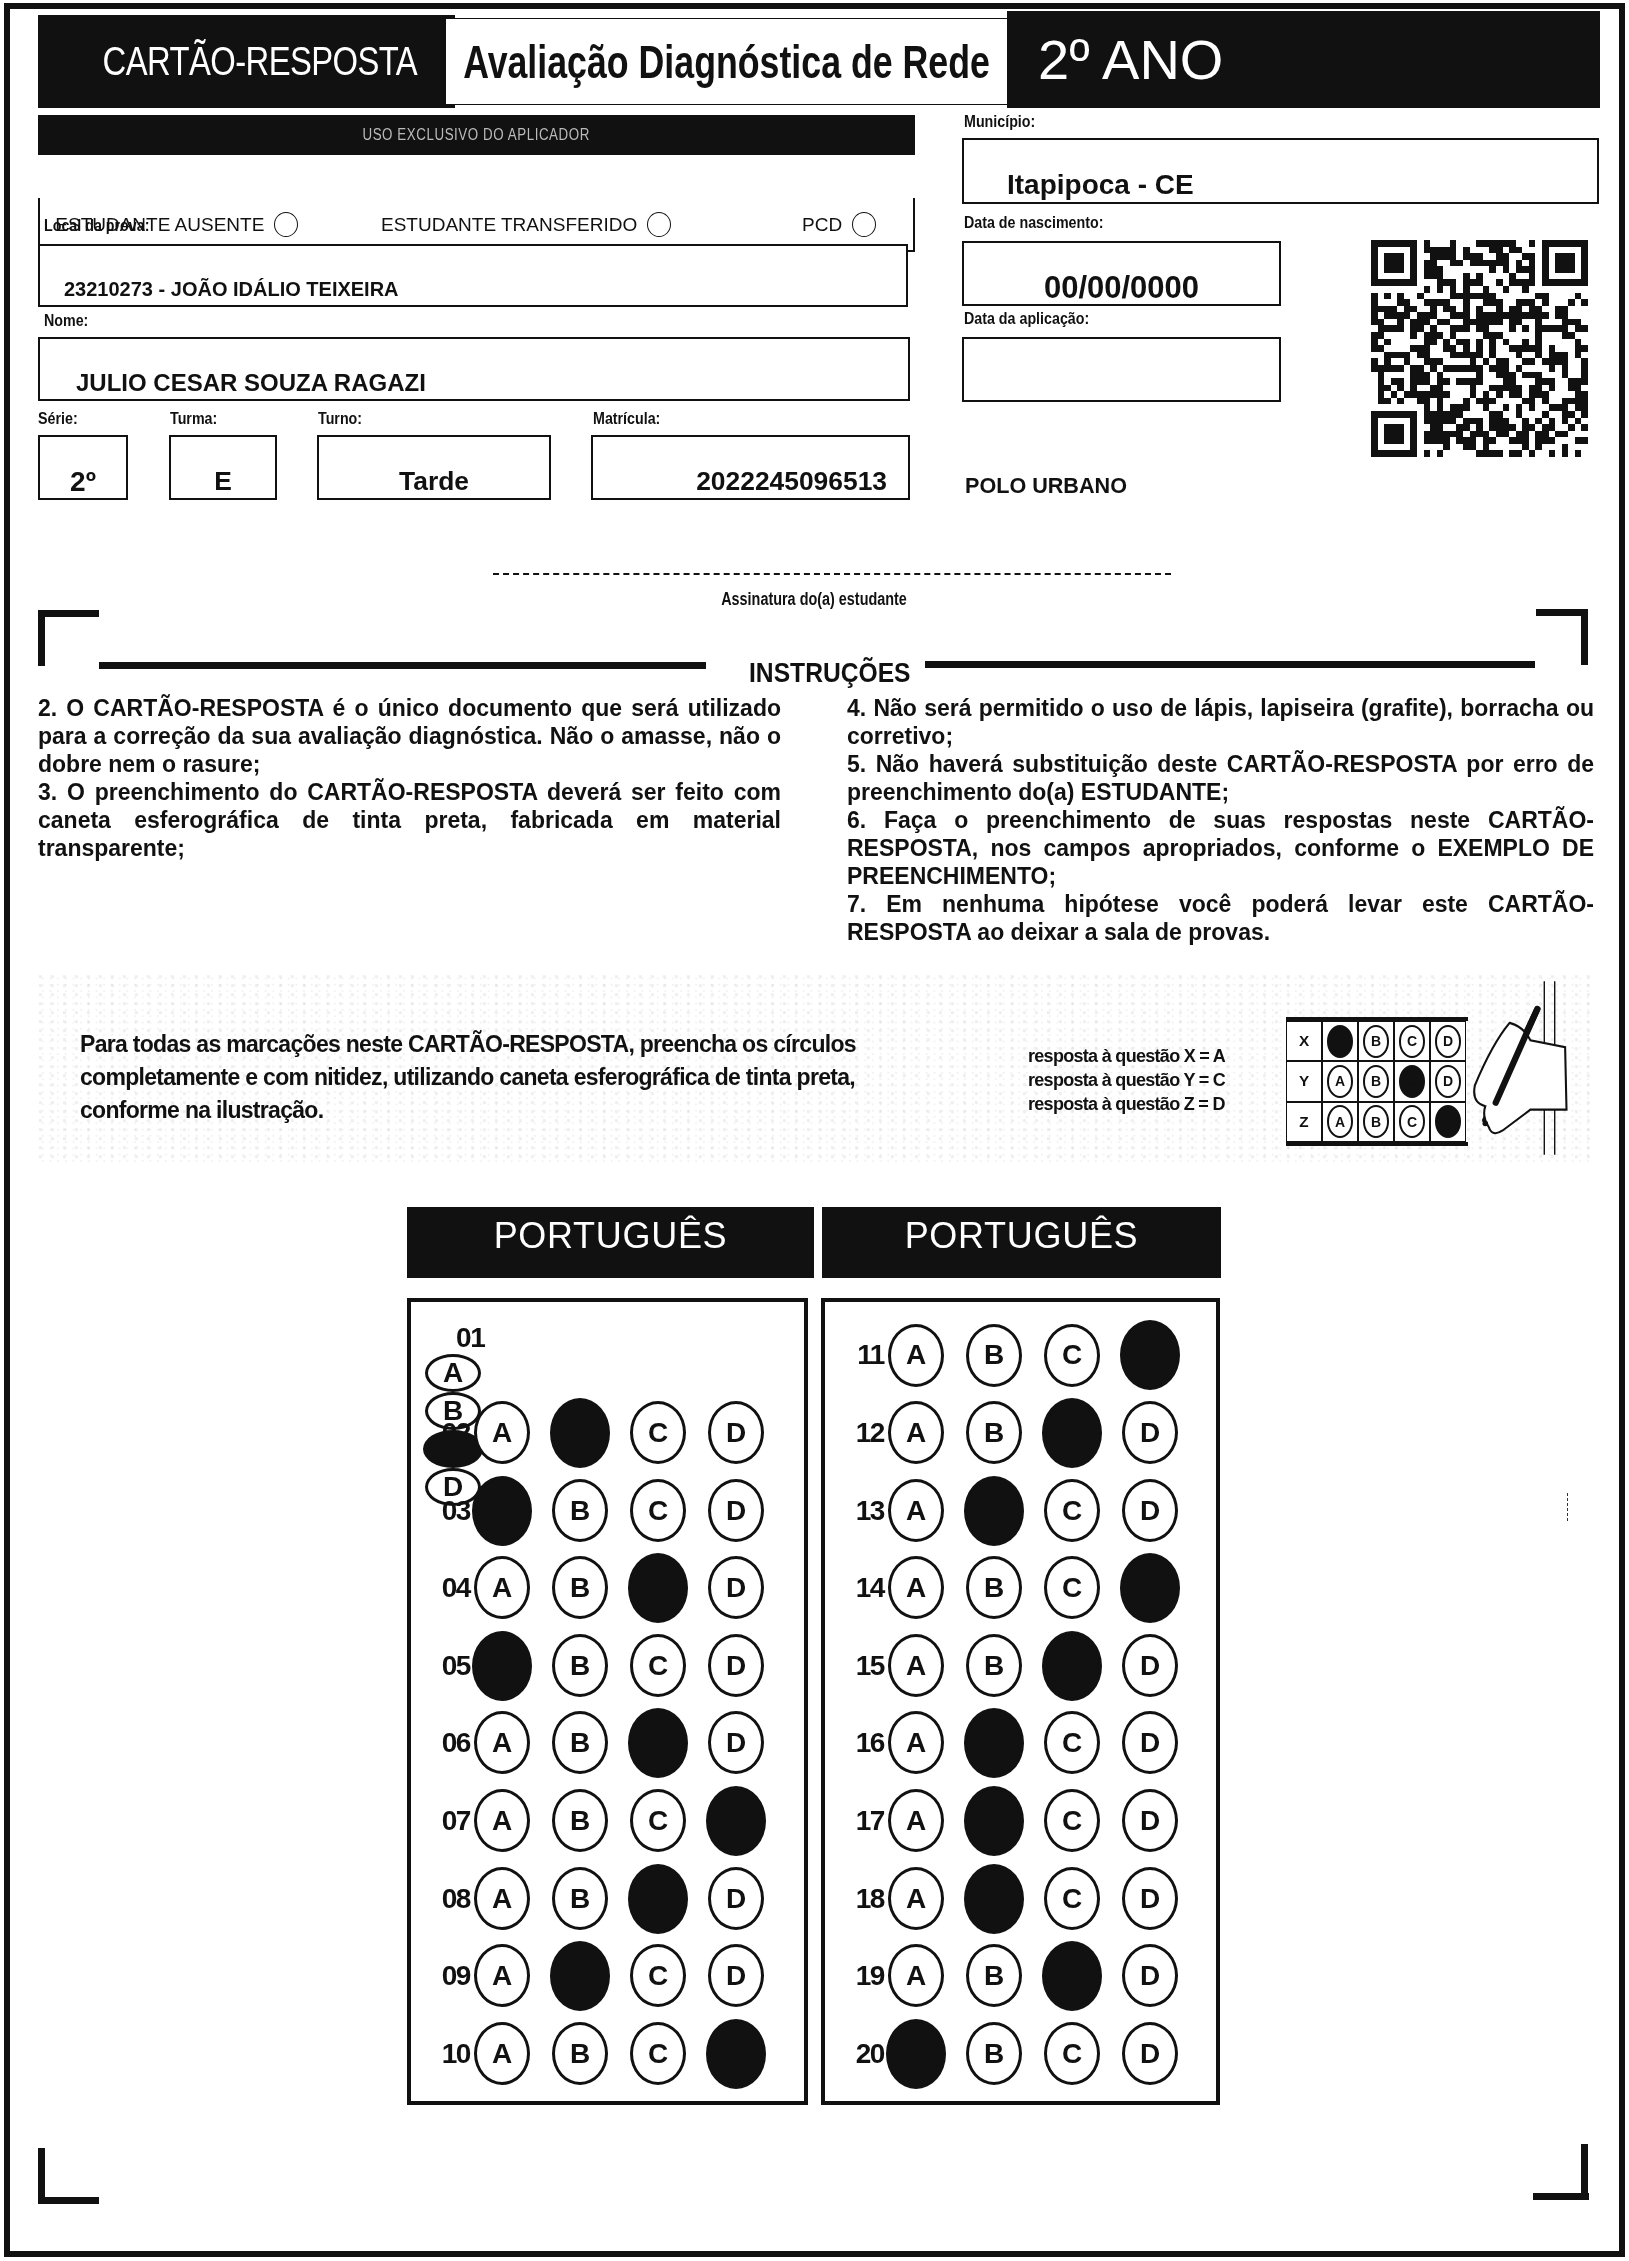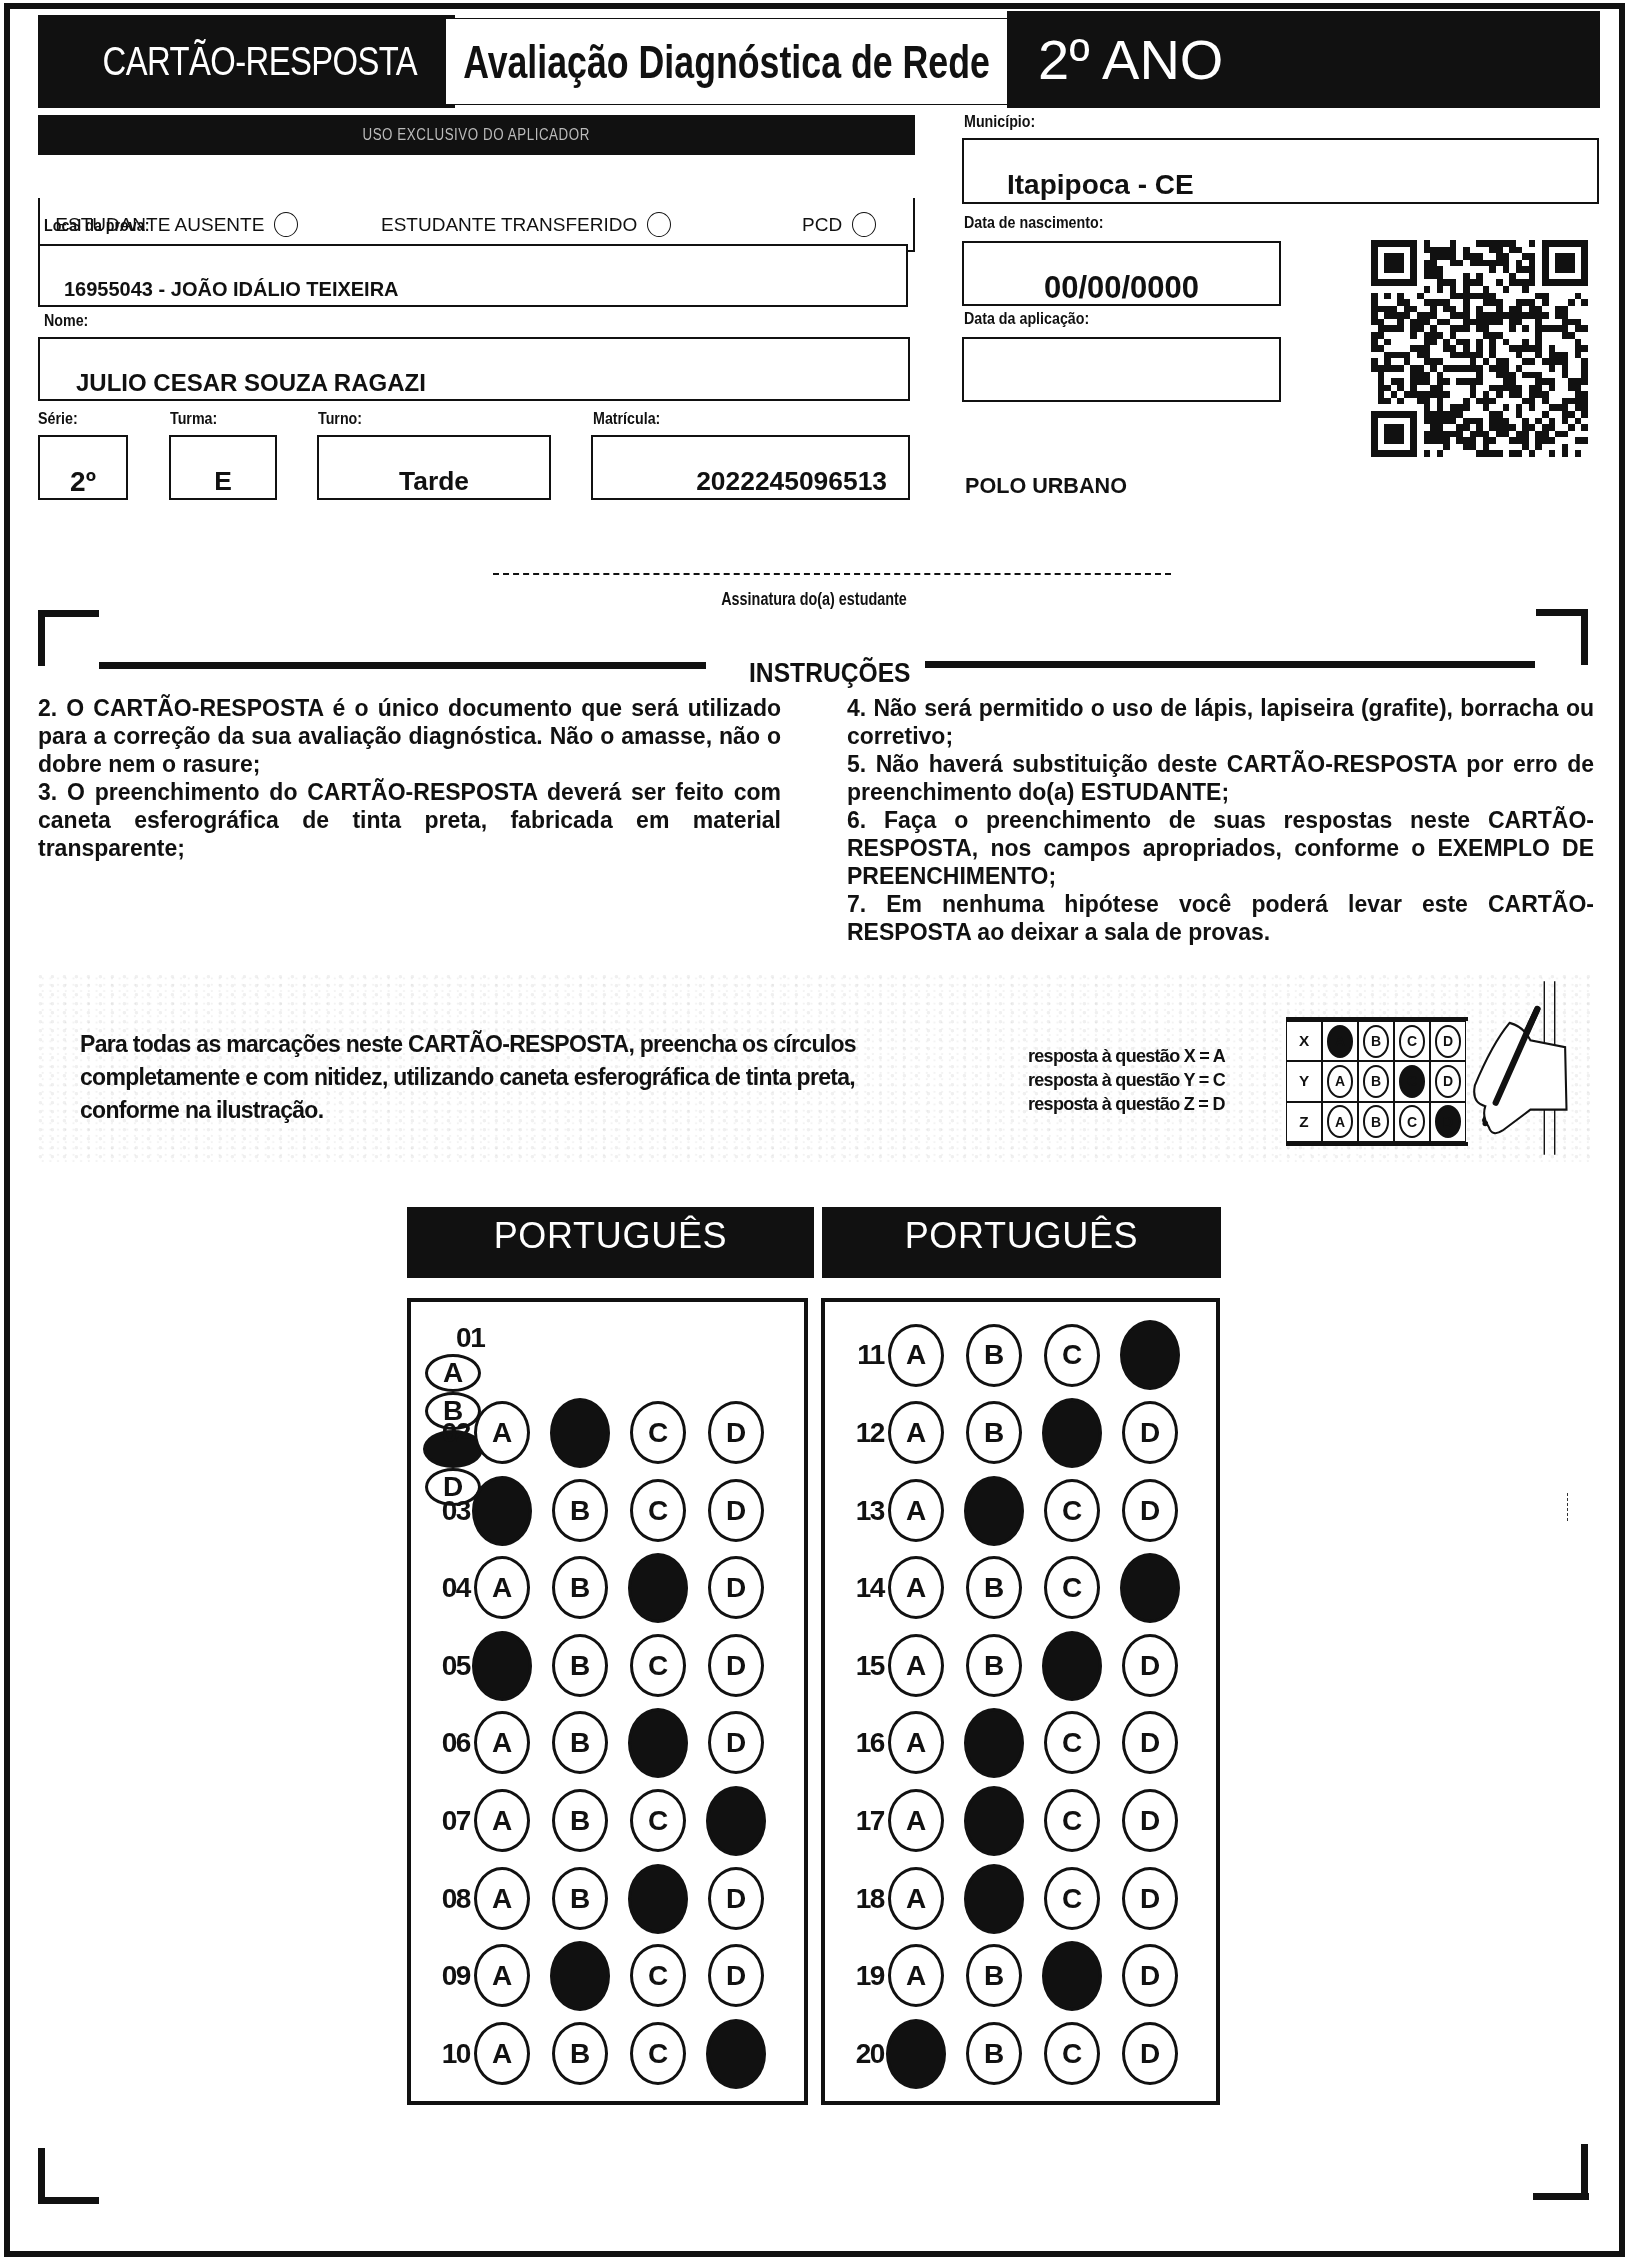--- a/index.html
+++ b/index.html
@@ -103,21 +103,21 @@
   </div>
 </div>
 
 <div class="abs lbl-sm" style="left:964px; top:111px;">Município:</div>
 <div class="abs box" style="left:962px; top:138px; width:637px; height:66px; padding-left:43px; font-size:28px;">
     <span>Itapipoca - CE</span>
   </div>
 
 <div class="abs lbl-sm" style="left:44px; top:215px;">Local da prova:</div>
 <div class="abs box" style="left:38px; top:244px; width:870px; height:63px; padding-left:24px; font-size:20px;">
-    <span>16955043 - JOÃO IDÁLIO TEIXEIRA</span>
+    <span>23210273 - JOÃO IDÁLIO TEIXEIRA</span>
   </div>
 
 <div class="abs lbl-sm" style="left:964px; top:212px;">Data de nascimento:</div>
 <div class="abs box" style="left:962px; top:241px; width:319px; height:65px; justify-content:center; font-size:31px;">
     <span>00/00/0000</span>
   </div>
 
 <svg class="abs qr" viewBox="0 0 33 33" shape-rendering="crispEdges">
   <rect x="0" y="0" width="33" height="33" fill="#fff"></rect>
   <g fill="#111">

